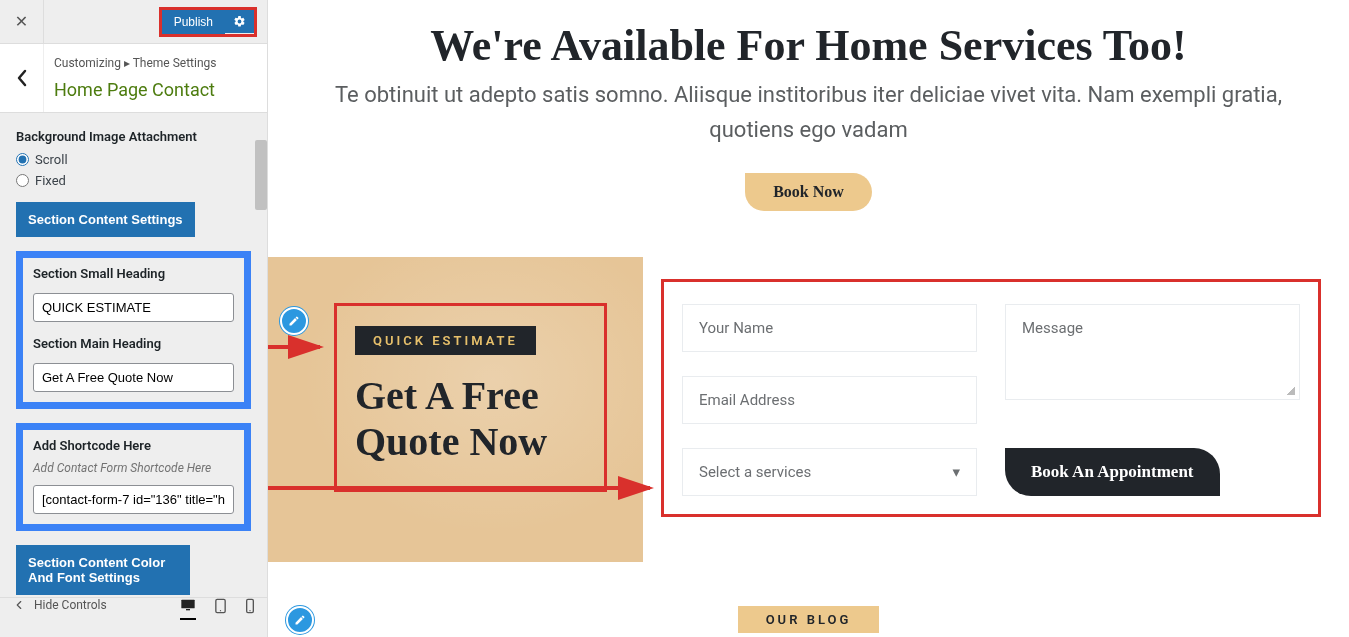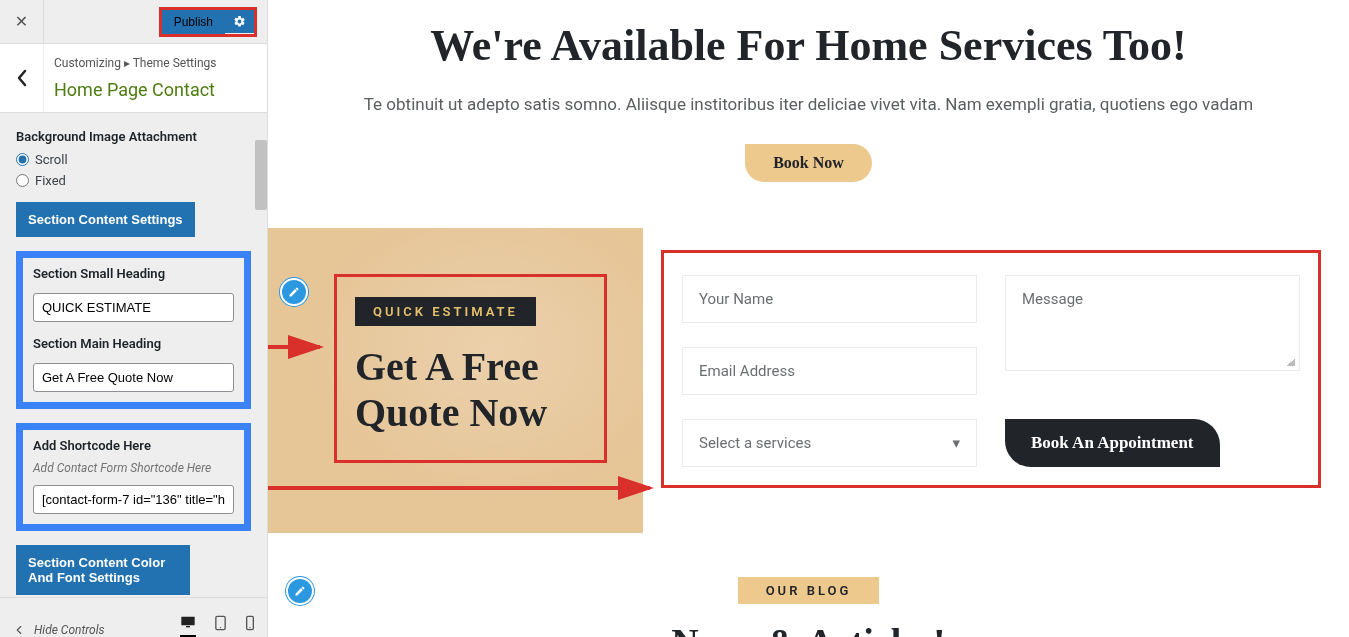--- a/index.html
+++ b/index.html
@@ -5,21 +5,21 @@
 * { margin: 0; padding: 0; box-sizing: border-box; }
 body { font-family: -apple-system, BlinkMacSystemFont, "Segoe UI", Roboto, sans-serif; font-size: 13px; color: #32373c; background: #fff; overflow: hidden; }
 .app { display: flex; width: 1349px; height: 637px; position: relative; }
 
 
 .sidebar { width: 268px; background: #eee; border-right: 1px solid #ddd; display: flex; flex-direction: column; position: relative; }
 .sidebar-top { display: flex; align-items: center; height: 44px; border-bottom: 1px solid #ddd; }
 .close-btn { width: 44px; height: 44px; display: flex; align-items: center; justify-content: center; border-right: 1px solid #ddd; font-size: 16px; cursor: pointer; color: #555; }
 .publish-wrap { flex: 1; display: flex; justify-content: flex-end; align-items: center; padding-right: 10px; }
 .publish-box { border: 3px solid #d9302c; display: inline-flex; align-items: center; }
-.publish-btn { background: #2271b1; color: #000000; border: none; padding: 5px 12px; font-size: 12px; cursor: pointer; }
+.publish-btn { background: #2271b1; color: #ffffff; border: none; padding: 5px 12px; font-size: 12px; cursor: pointer; }
 .publish-gear { background: #2271b1; color: #fff; padding: 5px 8px; font-size: 13px; display: flex; align-items: center; justify-content: center; }
 
 .section-header { display: flex; align-items: flex-start; border-bottom: 1px solid #ddd; background: #fff; }
 .back-btn { width: 44px; align-self: stretch; display: flex; align-items: center; justify-content: center; border-right: 1px solid #eee; font-size: 18px; font-weight: bold; cursor: pointer; }
 .section-header-text { padding: 12px 10px; }
 .breadcrumb-line { font-size: 12px; color: #555; }
 .section-title { font-size: 18px; font-weight: normal; color: #4d7c0f; margin-top: 9px; }
 
 .sidebar-body { padding: 16px; overflow-y: auto; flex: 1; }
 .field-group { margin-bottom: 14px; }
@@ -28,34 +28,34 @@
 .radio-row input { margin-right: 6px; accent-color: #2271b1; }
 
 .accordion-btn { background: #2271b1; color: #fff; border: none; padding: 10px 12px; font-size: 13px; font-weight: 600; cursor: pointer; display: block; text-align: left; margin-bottom: 14px; }
 .accordion-btn.wide { width: 174px; text-align: left; }
 
 .text-input { width: 100%; border: 1px solid #8c8f94; border-radius: 3px; padding: 6px 8px; font-size: 13px; background: #fff; margin-top: 4px; }
 .helper-text { font-style: italic; color: #737373; font-size: 12px; margin: 4px 0 6px; }
 
 .highlight-box-red { border: 7px solid #3b82f6; padding: 8px 10px 10px; margin-bottom: 14px; }
 
-.sidebar-footer { height: 40px; border-top: 1px solid #ddd; background: #eee; display: flex; align-items: flex-end; padding: 0 12px; justify-content: space-between; font-style: italic; }
+.sidebar-footer { height: 40px; border-top: 1px solid #ddd; background: #eee; display: flex; align-items: flex-start; padding: 0 12px; justify-content: space-between; }
 .hide-controls { display: flex; align-items: center; gap: 8px; font-size: 12px; color: #555; cursor: pointer; }
 .device-icons { display: flex; gap: 18px; color: #555; font-size: 15px; }
 
 
 .sidebar-scroll-thumb { position: absolute; right: 0; top: 140px; width: 12px; height: 70px; background: #c1c1c1; border-radius: 2px; }
 
 
 .preview { flex: 1; background: #fff; overflow: hidden; position: relative; }
 .preview-inner { padding: 0; }
 
 .hero { text-align: center; padding: 20px 60px 28px; }
 .hero h1 { font-family: Georgia, "Times New Roman", serif; font-size: 44px; font-weight: 700; color: #21252a; }
-.hero p { color: #5b5e60; font-size: 17px; margin-top: 20px; line-height: 1.6; }
+.hero p { color: #5b5e60; font-size: 22px; margin-top: 6px; line-height: 1.6; }
 .book-now-wrap { margin-top: 26px; display: inline-block; position: relative; }
 .book-now-pill { background: #edc98d; color: #21252a; font-family: Georgia, serif; font-weight: 700; font-size: 16px; padding: 10px 28px; border-radius: 0 28px 28px 28px; display: inline-block; position: relative; }
 
 .contact-section { display: flex; margin: 18px 0 0; }
 .contact-left { width: 375px; background: #e6c597; position: relative; padding: 54px 36px 70px; }
 .contact-left::before { content: ""; position: absolute; inset: 0; background: radial-gradient(ellipse at 60% 40%, rgba(255,255,255,.2), transparent 60%); }
 .edit-pin { position: absolute; top: 50px; left: 12px; width: 28px; height: 28px; border-radius: 50%; background: #2c98e0; color: #fff; display: flex; align-items: center; justify-content: center; font-size: 13px; border: 2px solid #fff; box-shadow: 0 0 0 1px #2c98e0; }
 .headings-red-box { border: 3px solid #d9302c; padding: 20px 18px 24px; position: relative; z-index: 1; margin-left: 30px; margin-top: -8px; }
 .small-heading-chip { background: #21252a; color: #e7c06b; display: inline-block; padding: 7px 18px; font-size: 13px; letter-spacing: 3px; font-weight: 600; }
 .main-heading { font-family: Georgia, "Times New Roman", serif; font-size: 40px; font-weight: 700; color: #21252a; line-height: 1.15; margin-top: 18px; }

